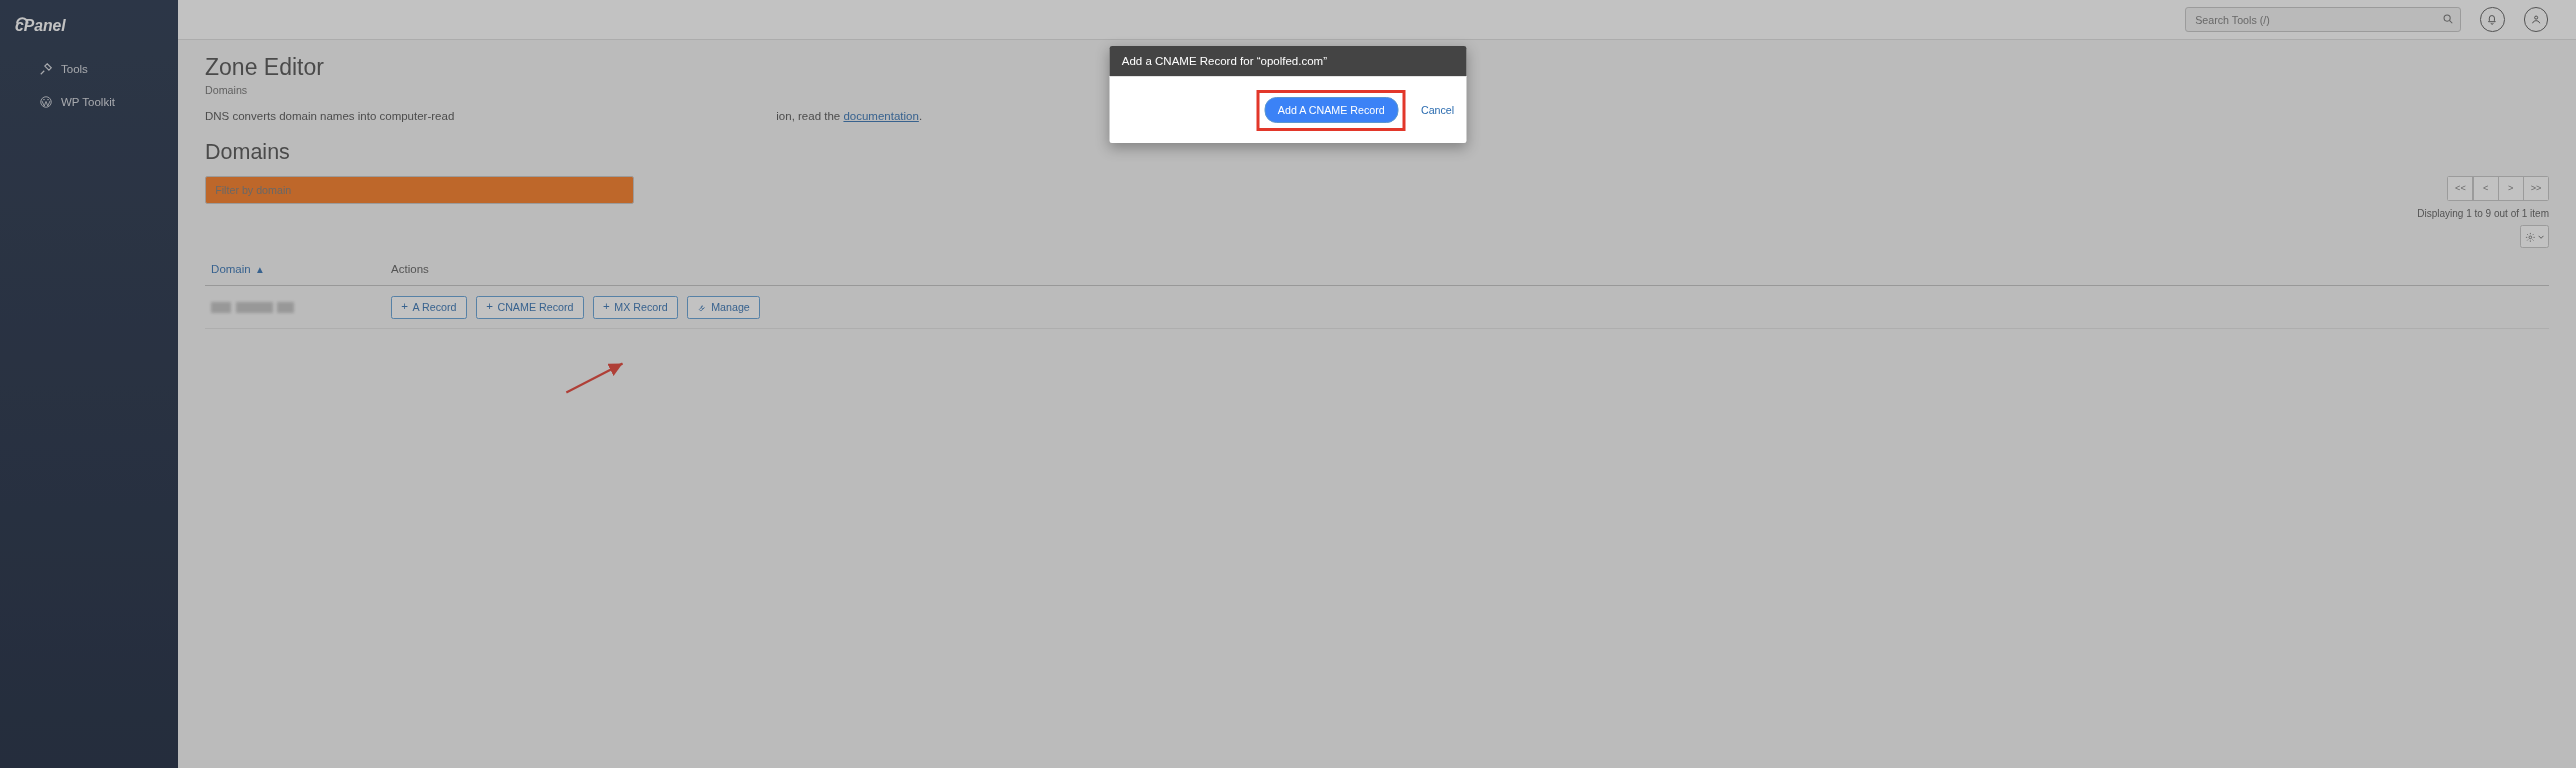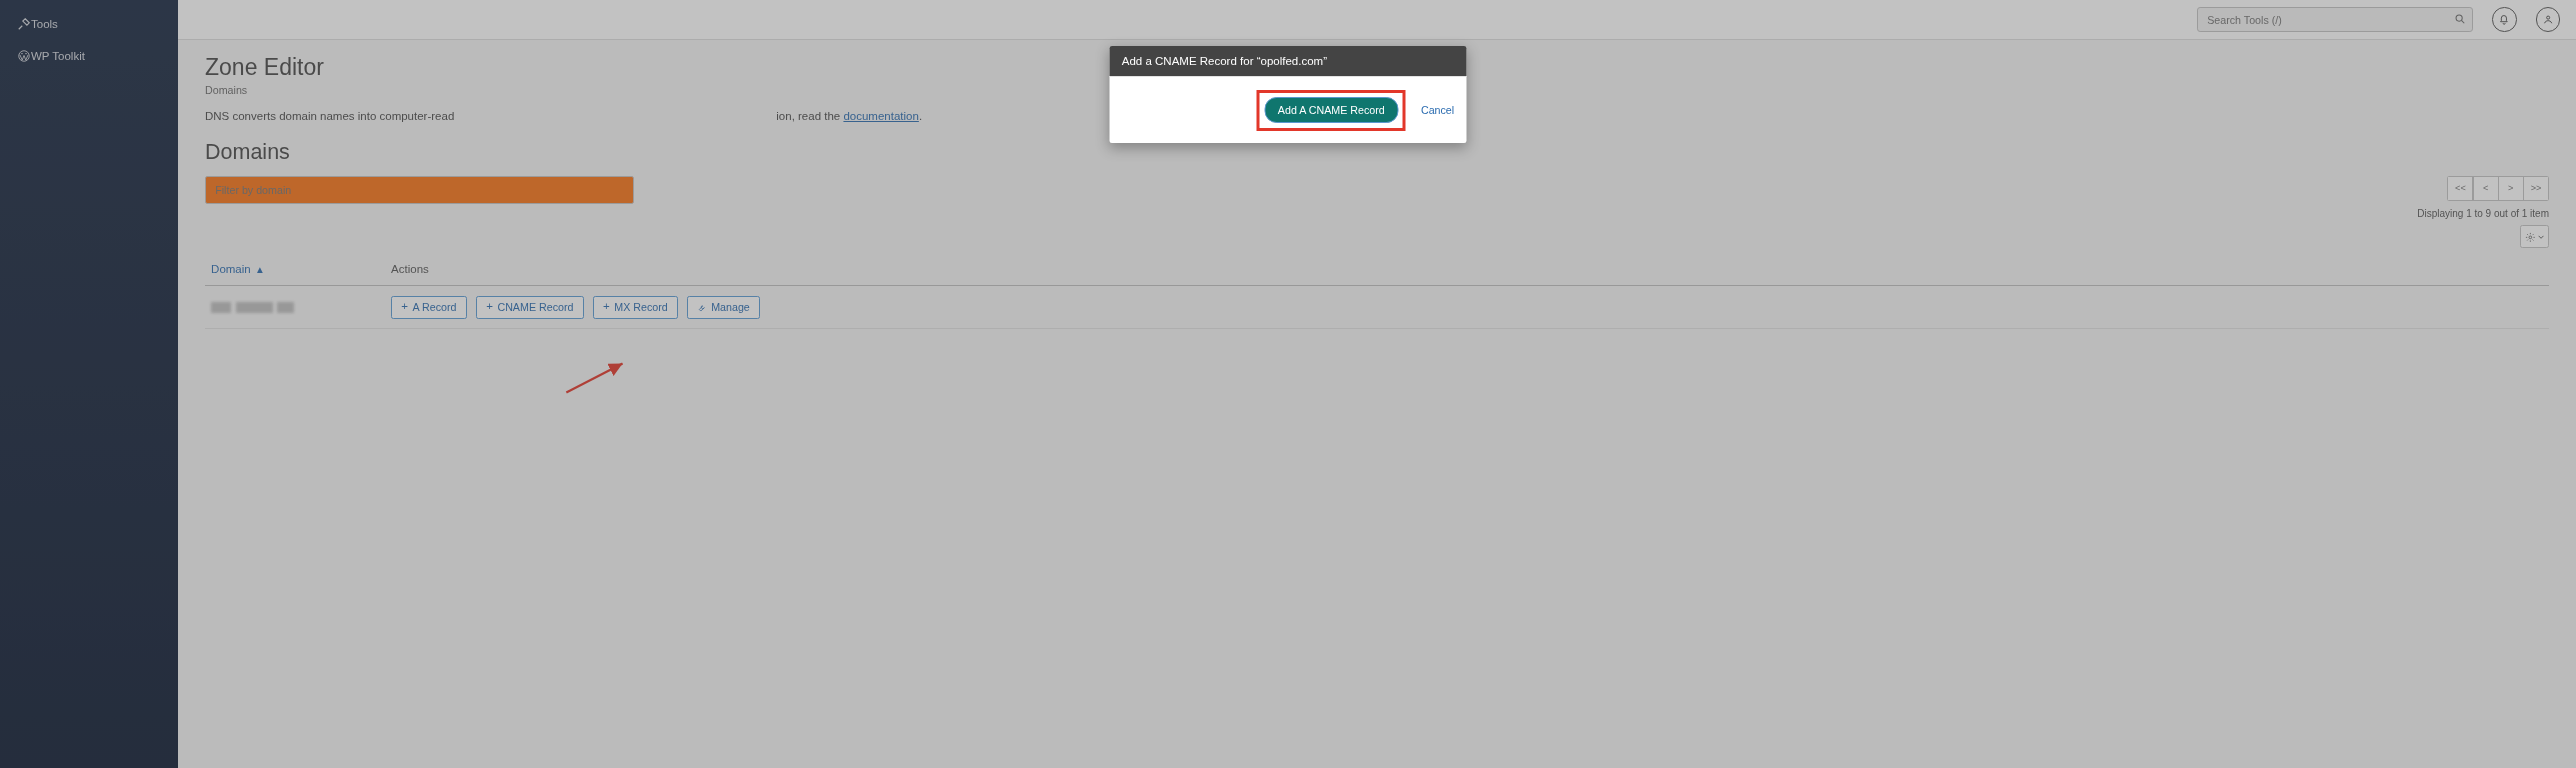--- a/index.html
+++ b/index.html
@@ -3,27 +3,27 @@
 <meta charset="utf-8">
 <style>
   * { box-sizing: border-box; margin: 0; padding: 0; }
   html, body { height: 100%; font-family: -apple-system, BlinkMacSystemFont, "Segoe UI", Arial, sans-serif; font-size: 10.7px; color: #333; }
   body { display: flex; background: #f5f5f5; position: relative; overflow: hidden; }
 
   
   .sidebar { width: 178px; background: linear-gradient(180deg,#1a2942 0%, #0e1b33 100%); color: #fff; flex-shrink: 0; padding-top: 7.7px; }
   .logo-wrap { padding: 6.1px 15.3px 15.3px 15.3px; }
   .logo-wrap svg { width: 84px; }
-  .nav-item { display: flex; align-items: center; gap: 0; padding: 9.2px 17px; color: #d6d9df; font-size: 11.5px; cursor: pointer; }
+  .nav-item { display: flex; align-items: center; gap: 8px; padding: 9.2px 17px; color: #d6d9df; font-size: 11.5px; cursor: pointer; margin-left: 22px; }
   .nav-item .nav-icon { width: 14px; height: 14px; display:inline-flex; align-items:center; justify-content:center; }
   .nav-item .nav-icon svg { width:14px; height:14px; }
 
   
   .main { flex: 1; display: flex; flex-direction: column; min-width: 0; }
-  .topbar { height: 40px; background:#fff; border-bottom:0.8px solid #ddd; display:flex; align-items:center; justify-content:flex-end; padding: 0 16px; gap:19px; }
+  .topbar { height: 40px; background:#fff; border-bottom:0.8px solid #ddd; display:flex; align-items:center; justify-content:flex-end; padding: 0 28px; gap:19px; }
   .search-wrap { position:relative; width: 276px; }
   .search-input { width:100%; height:24.5px; border:0.8px solid #c4c4c4; border-radius:3.1px; background:#f3f3f3; padding: 0 28px 0 9.2px; font-size:10.7px; color:#555; }
   .search-icon-btn { position:absolute; right:0; top:0; width:26px; height:24.5px; border:none; background:transparent; display:flex; align-items:center; justify-content:center; cursor:pointer; }
   .circle-btn { width:24.5px; height:24.5px; border:1.2px solid #555; border-radius:50%; background:transparent; display:flex; align-items:center; justify-content:center; cursor:pointer; }
 
   
   .content { padding: 14px 27px; position:relative; }
   .page-title { font-size: 23px; font-weight: 300; color:#484848; margin-bottom: 3.1px; }
   .breadcrumb { font-size:10.7px; color:#6b6b6b; margin-bottom:14px; }
   .description { font-size:11.5px; color:#4a4a4a; margin-bottom:18.4px; }
@@ -63,33 +63,39 @@
   .overlay { position:absolute; inset:0; background:rgba(80,80,80,0.35); pointer-events:none; }
 
   
   .modal { position:absolute; top:46px; left:50%; transform:translateX(-50%); width:357px; background:#fff; border-radius:2.3px; box-shadow:0 4.6px 14px rgba(0,0,0,0.3); z-index:50; }
   .modal-header { background:#444; color:#fff; padding:9.2px 12.3px; font-size:11.5px; border-radius:2.3px 2.3px 0 0; }
   .modal-body { padding:12.3px 12.3px 18.4px 12.3px; }
   .field-label { font-size:10.7px; font-weight:600; color:#444; margin-bottom:4.6px; display:block; }
   .modal-input { width:100%; height:26px; border:0.8px solid #cfcfcf; border-radius:2.3px; padding:0 9.2px; font-size:10.7px; color:#555; margin-bottom:12.3px; }
   .modal-footer { border-top:0.8px solid #e2e2e2; padding:12.3px; display:flex; justify-content:flex-end; align-items:center; gap:15.3px; }
   .submit-wrap { border:3.1px solid #e2372a; padding:4.6px; }
-  .submit-btn { background:#0f766e; color:#fff; border:0.8px solid #5a97cf; border-radius:12px; padding:6.1px 12.3px; font-size:10.7px; cursor:pointer; }
+  .submit-btn { background:#3b82f6; color:#fff; border:0.8px solid #5a97cf; border-radius:12px; padding:6.1px 12.3px; font-size:10.7px; cursor:pointer; }
   .cancel-link { color:#2b6cb0; font-size:10.7px; cursor:pointer; }
 
   
   .anno-arrow { position:absolute; left:385px; top:319px; pointer-events:none; }
 
   
   .caret-icon { position:absolute; right:107px; top:108px; font-size:12.3px; color:#333; pointer-events:none; }
 </style>
 </head>
 <body>
 
 <aside class="sidebar">
+  <div class="logo-wrap">
+    <svg viewBox="0 0 160 42" fill="none" style="font-size:14px">
+      <text x="0" y="32" font-family="Arial" font-style="italic" font-weight="bold" font-size="30" fill="#ffffff">cPanel</text>
+      <path d="M4 18 a10 10 0 0 1 20 0" stroke="#fff" stroke-width="4" fill="none"></path>
+    </svg>
+  </div>
   <div class="nav-item">
     <span class="nav-icon">
       <svg viewBox="0 0 24 24" stroke="#d6d9df" stroke-width="2" fill="none">
           <path d="M3 21l6-6M14 3l7 7-4 4-7-7zM10 7l7 7"></path>
         </svg>
     </span>
     <span>Tools</span>
   </div>
   <div class="nav-item">
     <span class="nav-icon">

